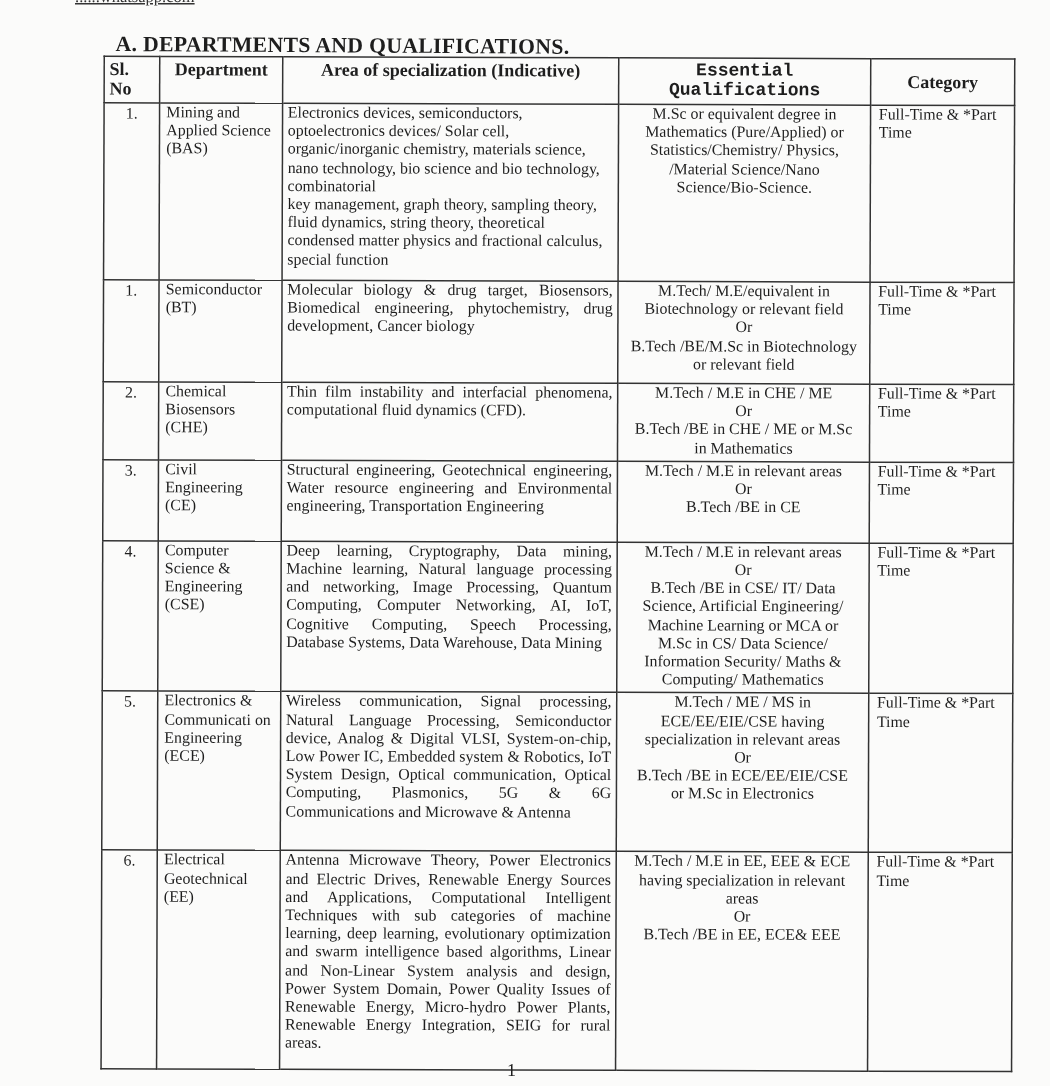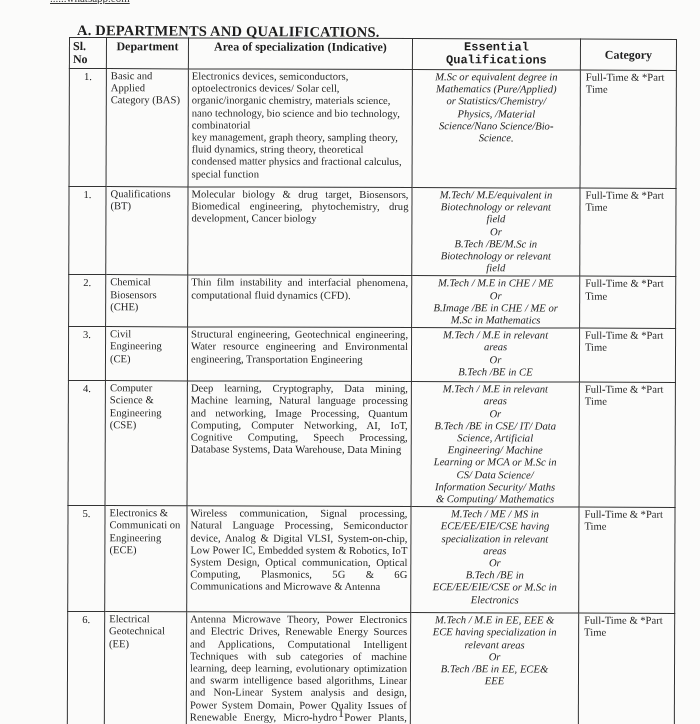--- a/index.html
+++ b/index.html
@@ -32,21 +32,21 @@
   th { font-weight:bold; font-size:12px; line-height:13px; padding:2px 3px; }
   th.sl { text-align:left; }
   th.dept { }
   th.area { text-align:center; }
   th.qual { text-align:center; vertical-align:middle;font-family:Liberation Mono, monospace; }
   th.cat { text-align:center; vertical-align:middle;margin-left:36px; }
   td.sl { text-align:center; padding-top:2px; }
   td.dept { padding-left:4px; }
   td.area { text-align:justify; }
   td.area.left { text-align:left; }
-  td.qual { text-align:center; padding:1px 20px;font-style:italic; }
+  td.qual { text-align:center; padding:1px 8px; }
   td.cat { padding-left:5px; }
   .page-num {
     position:absolute; left:338px; top:706px; font-size:12px;
   }
 </style>
 </head>
 <body>
 
 <div class="topfrag"><u>......whatsapp.com</u></div>
 
@@ -65,42 +65,42 @@
       <th class="sl">Sl. No</th>
       <th class="dept">Department</th>
       <th class="area">Area of specialization (Indicative)</th>
       <th class="qual">Essential Qualifications</th>
       <th class="cat">Category</th>
     </tr>
   </thead>
   <tbody>
     <tr style="height:118px">
       <td class="sl">1.</td>
-      <td class="dept">Basic and Applied Category (BAS)</td>
+      <td class="dept">Mining and Applied Science (BAS)</td>
       <td class="area left" style="white-space:pre-line">Electronics devices, semiconductors, optoelectronics devices/ Solar cell, organic/inorganic chemistry, materials science, nano technology, bio science and bio technology, combinatorial
 key management, graph theory, sampling theory, fluid dynamics, string theory, theoretical condensed matter physics and fractional calculus, special function</td>
       <td class="qual">M.Sc or equivalent degree in Mathematics (Pure/Applied) or Statistics/Chemistry/ Physics, /Material Science/Nano Science/Bio-Science.</td>
       <td class="cat">Full-Time &amp; *Part Time</td>
     </tr>
     <tr style="height:68px">
       <td class="sl">1.</td>
-      <td class="dept">Qualifications (BT)</td>
+      <td class="dept">Semiconductor (BT)</td>
       <td class="area">Molecular biology &amp; drug target, Biosensors, Biomedical engineering, phytochemistry, drug development, Cancer biology</td>
       <td class="qual" style="white-space:pre-line">M.Tech/ M.E/equivalent in Biotechnology or relevant field
 Or
 B.Tech /BE/M.Sc in Biotechnology or relevant field</td>
       <td class="cat">Full-Time &amp; *Part Time</td>
     </tr>
     <tr style="height:50px">
       <td class="sl">2.</td>
       <td class="dept">Chemical Biosensors (CHE)</td>
       <td class="area">Thin film instability and interfacial phenomena, computational fluid dynamics  (CFD).</td>
       <td class="qual" style="white-space:pre-line">M.Tech / M.E in CHE / ME
 Or
-B.Image /BE in CHE / ME or M.Sc in Mathematics</td>
+B.Tech /BE in CHE / ME or M.Sc in Mathematics</td>
       <td class="cat">Full-Time &amp; *Part Time</td>
     </tr>
     <tr style="height:54px">
       <td class="sl">3.</td>
       <td class="dept">Civil Engineering (CE)</td>
       <td class="area">Structural engineering, Geotechnical engineering, Water resource engineering and Environmental engineering, Transportation Engineering</td>
       <td class="qual" style="white-space:pre-line">M.Tech / M.E in relevant areas
 Or
 B.Tech /BE in CE</td>
       <td class="cat">Full-Time &amp; *Part Time</td>

